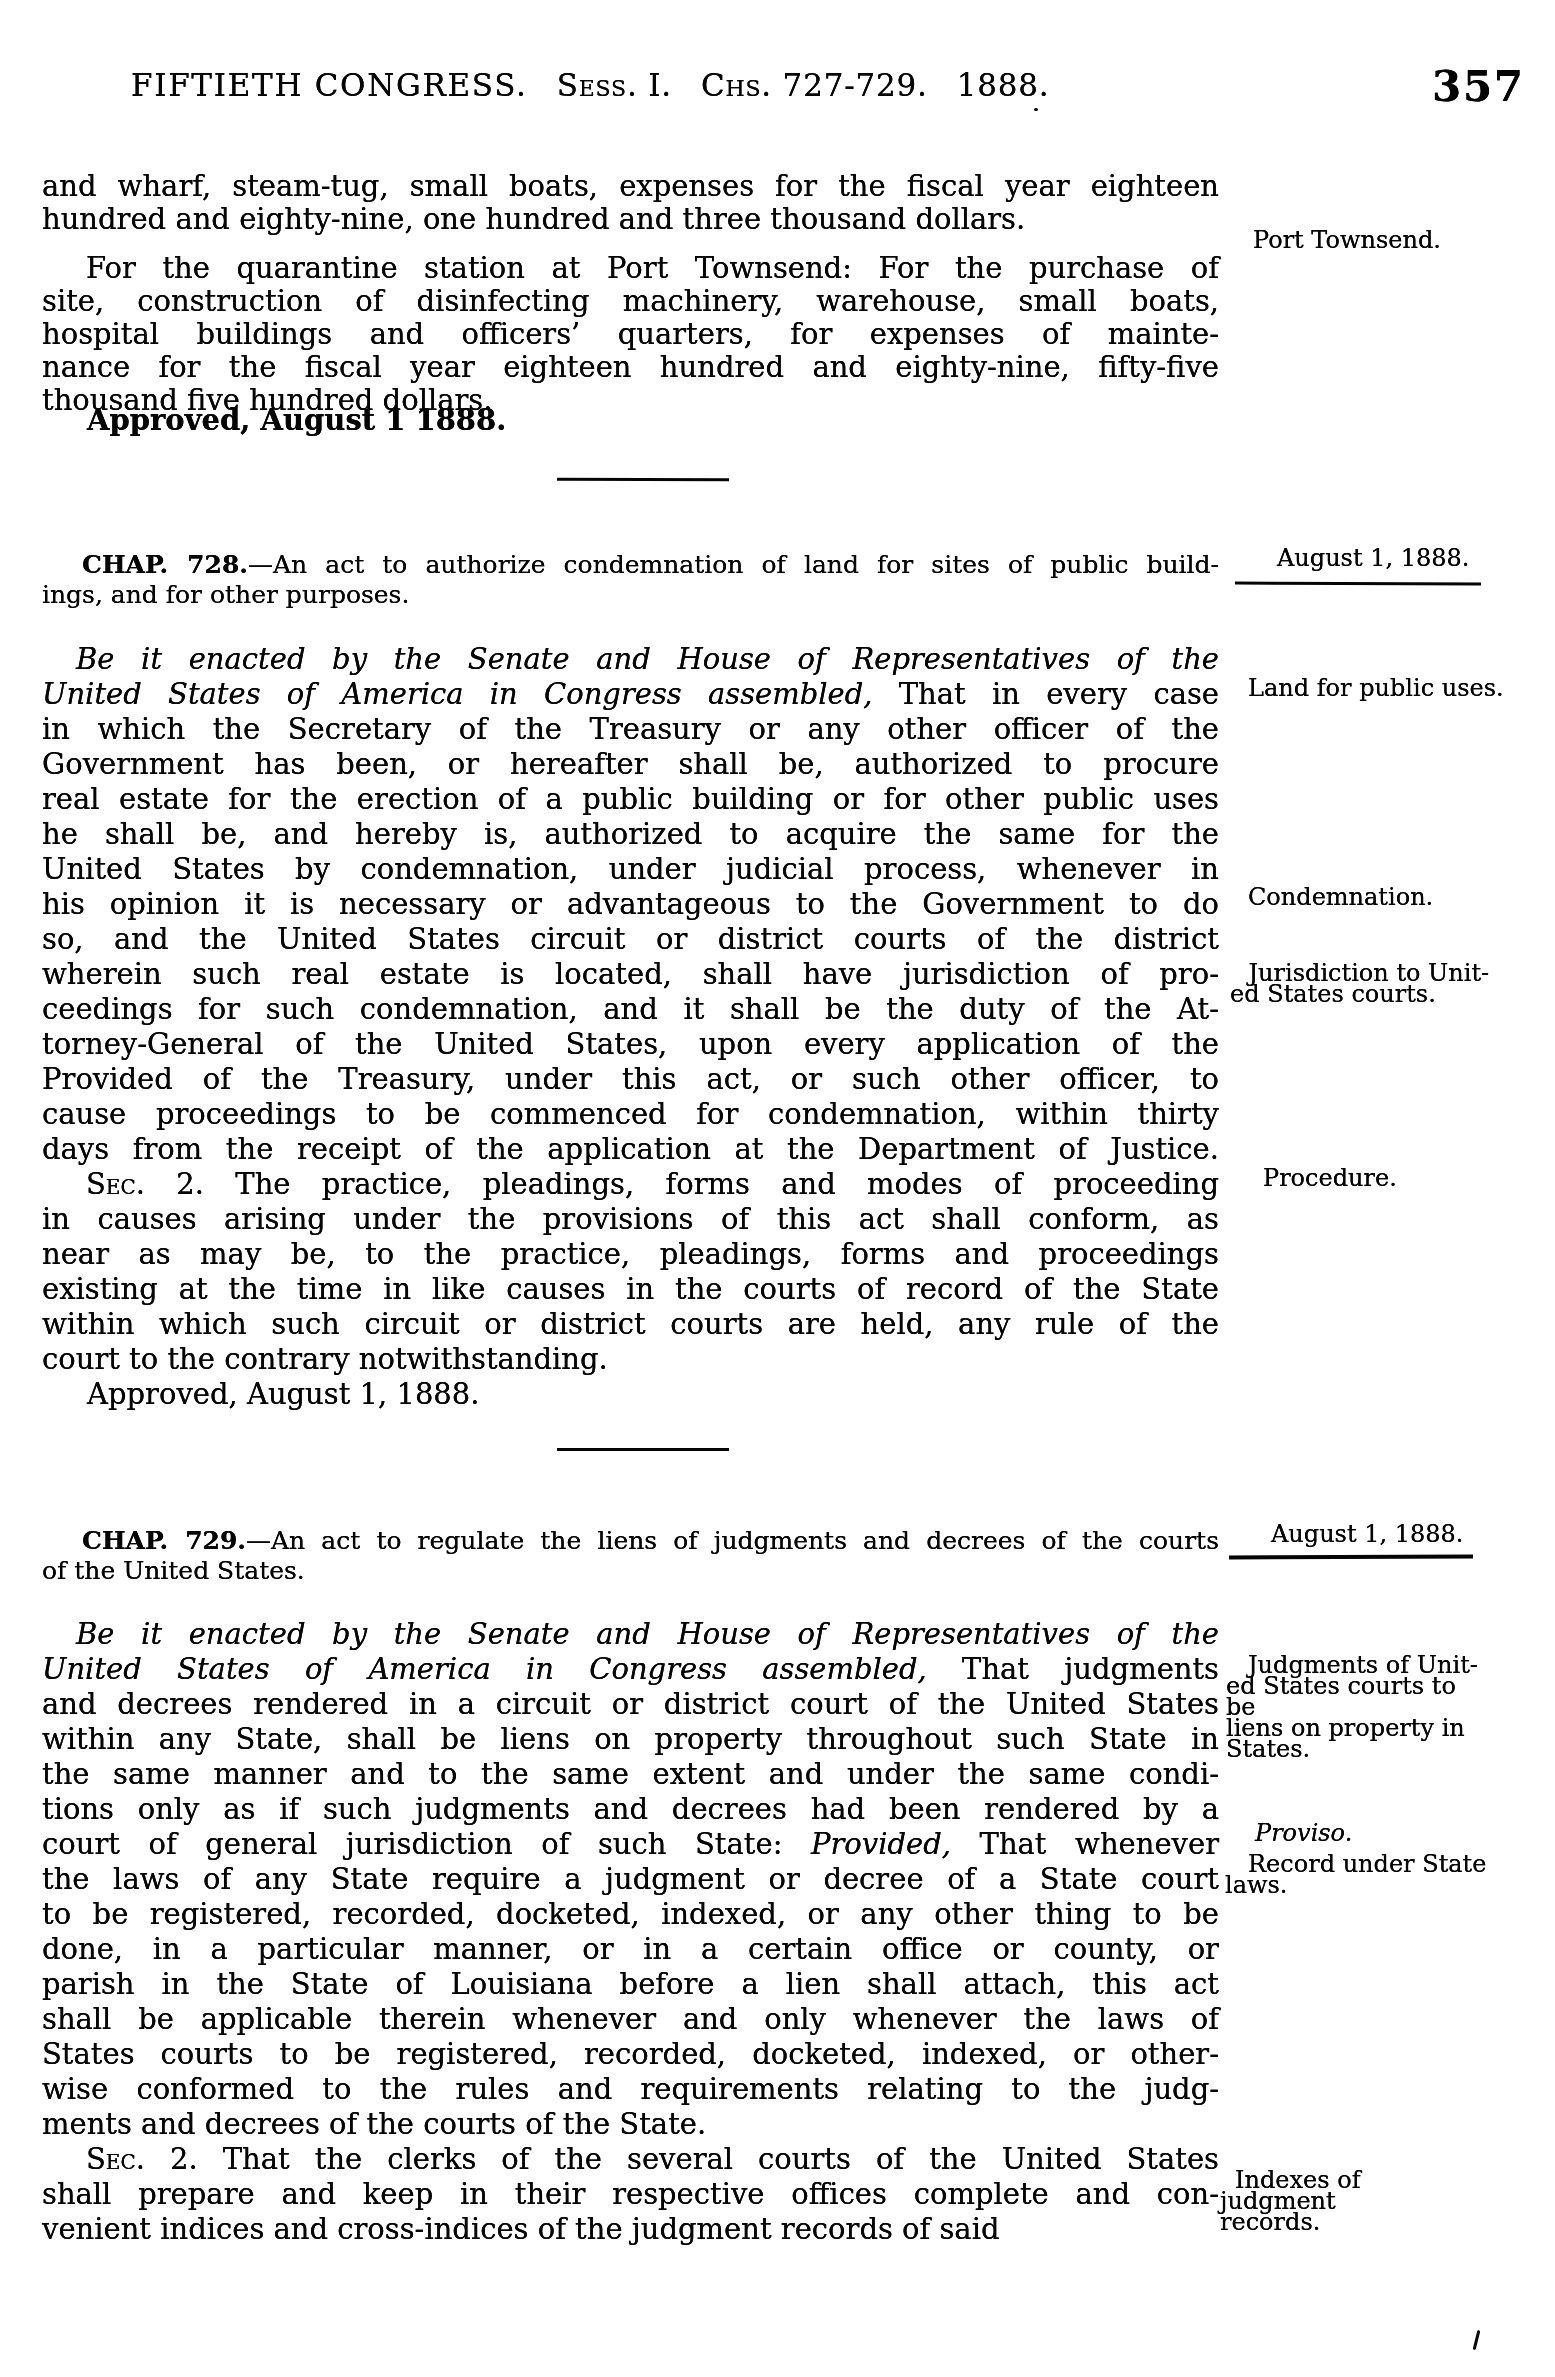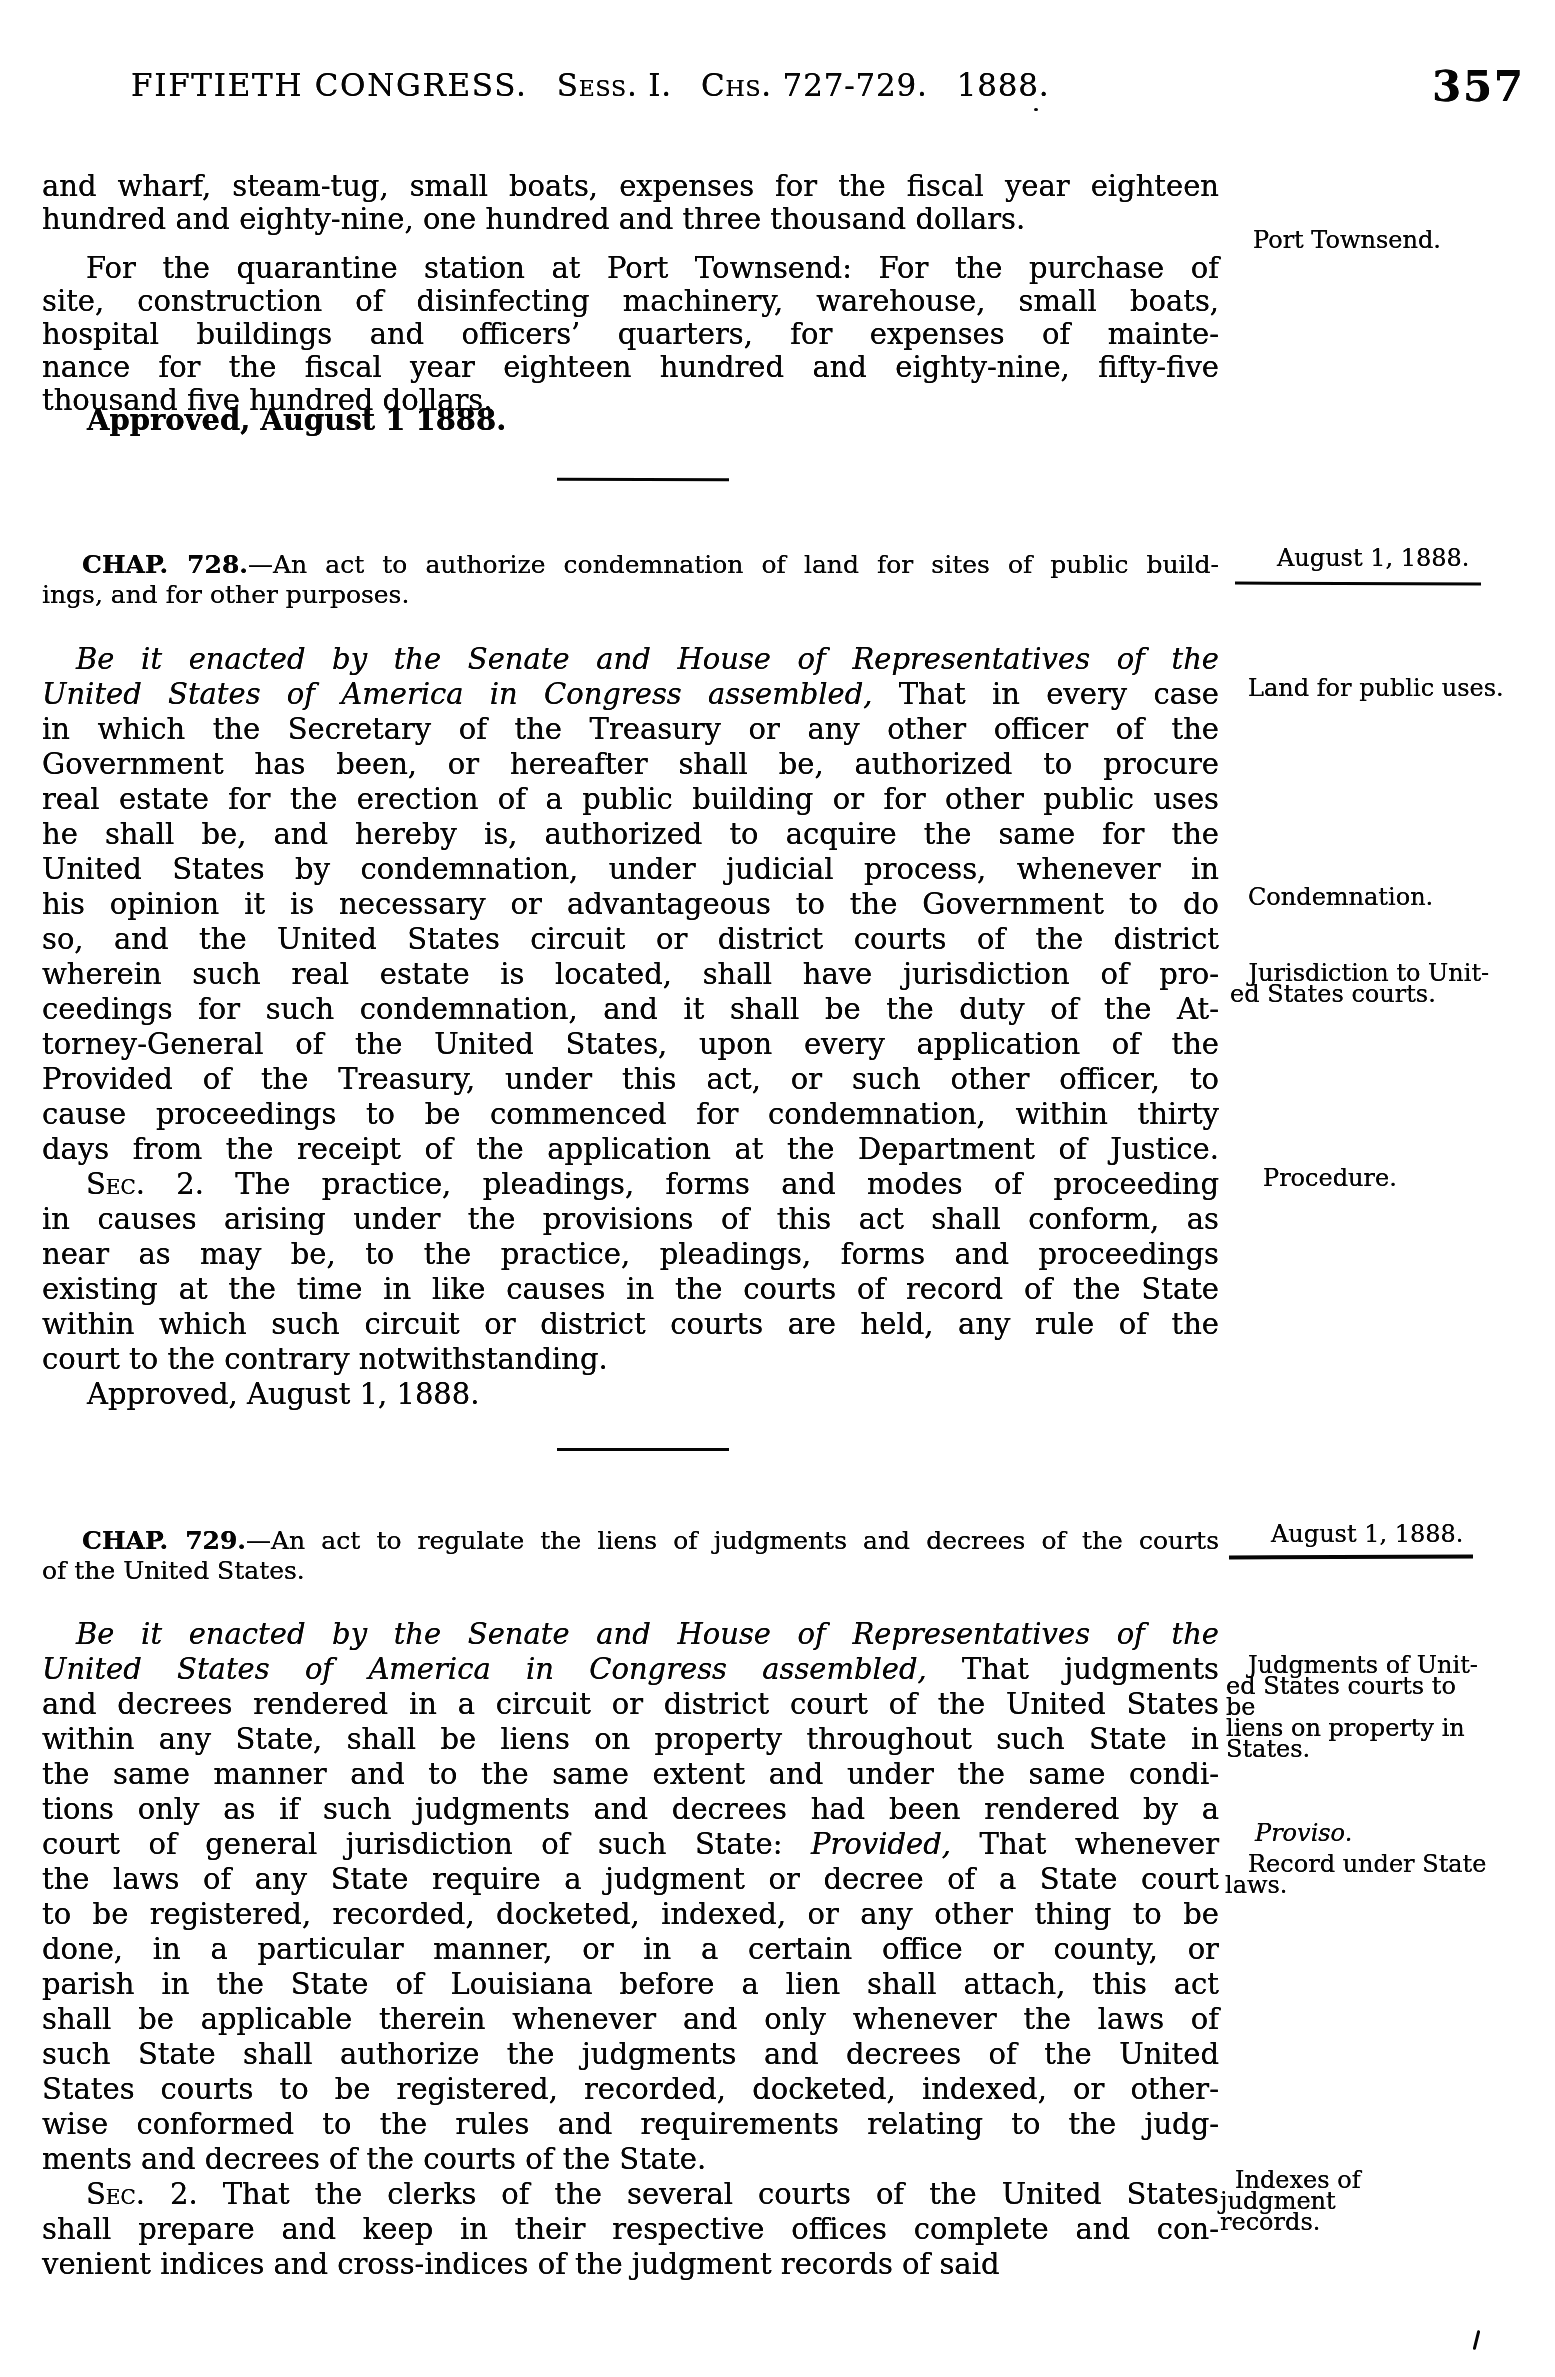--- a/index.html
+++ b/index.html
@@ -120,21 +120,20 @@
       <div class="line"><span>and decrees rendered in a circuit or district court of the United States</span></div>
       <div class="line"><span>within any State, shall be liens on property throughout such State in</span></div>
       <div class="line"><span>the same manner and to the same extent and under the same condi-</span></div>
       <div class="line"><span>tions only as if such judgments and decrees had been rendered by a</span></div>
       <div class="line"><span>court of general jurisdiction of such State: </span><span class="seg-i">Provided,</span><span> That whenever</span></div>
       <div class="line"><span>the laws of any State require a judgment or decree of a State court</span></div>
       <div class="line"><span>to be registered, recorded, docketed, indexed, or any other thing to be</span></div>
       <div class="line"><span>done, in a particular manner, or in a certain office or county, or</span></div>
       <div class="line"><span>parish in the State of Louisiana before a lien shall attach, this act</span></div>
       <div class="line"><span>shall be applicable therein whenever and only whenever the laws of</span></div>
-      <div class="line"><span>such State shall authorize the judgments and decrees of the United</span></div>
       <div class="line"><span>States courts to be registered, recorded, docketed, indexed, or other-</span></div>
       <div class="line"><span>wise conformed to the rules and requirements relating to the judg-</span></div>
       <div class="line last"><span>ments and decrees of the courts of the State.</span></div>
       <div class="line" style="text-indent: 44px;"><span class="seg-sc">Sec.</span><span> 2. That the clerks of the several courts of the United States</span></div>
       <div class="line"><span>shall prepare and keep in their respective offices complete and con-</span></div>
       <div class="line last"><span>venient indices and cross-indices of the judgment records of said</span></div>
     </div>
 
   <aside class="note n-porttownsend">
       <div class="line"><span>Port Townsend.</span></div>

